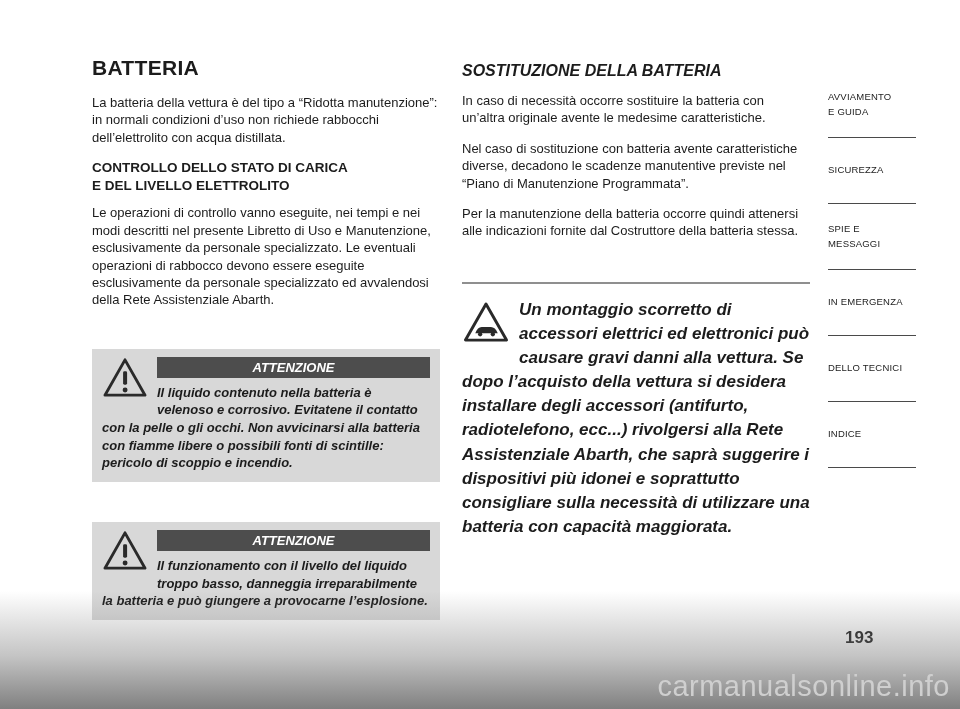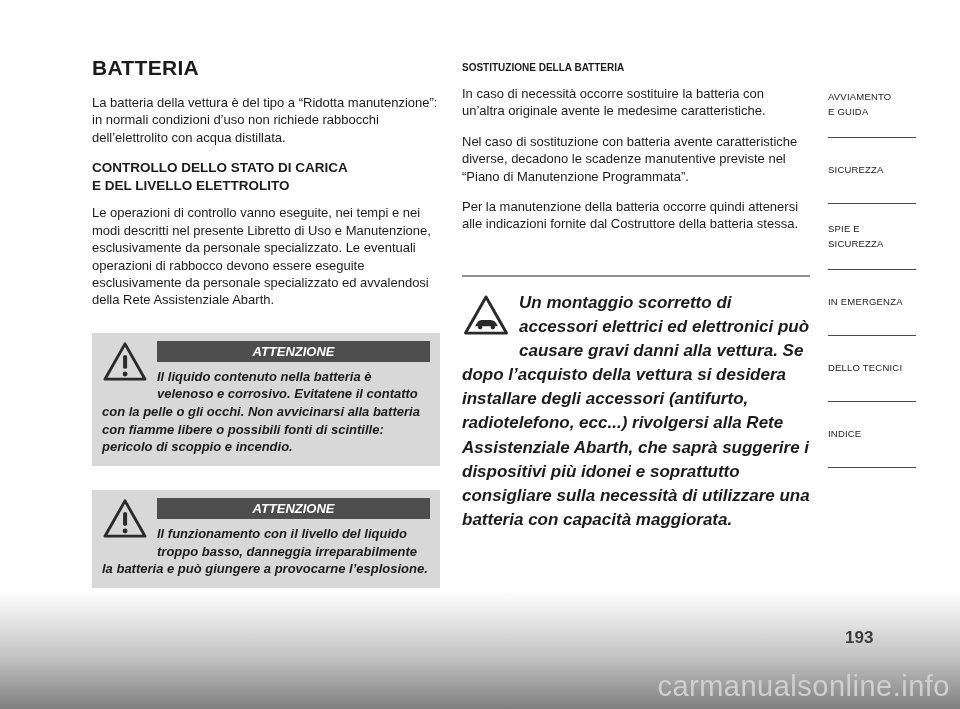--- a/index.html
+++ b/index.html
@@ -8,23 +8,23 @@
     background:#ffffff;color:#1c1c1c;
     font-family:"Liberation Sans","DejaVu Sans",sans-serif;
   }
   .page{position:absolute;inset:0;}
 
   
   .col-left{position:absolute;left:92px;top:56px;width:348px;}
   .doc-title{font-size:21px;font-weight:bold;margin:0 0 14px 0;letter-spacing:.3px;}
   p.body{font-size:13px;line-height:1.34;margin:0 0 13px 0;}
   h2.sec{font-size:13.5px;font-weight:bold;margin:4px 0 10px 0;white-space:pre-line;line-height:1.3;}
-  h2.sec-mid{font-size:10px;font-weight:bold;margin:0 0 12px 0;}
+  h2.sec-mid{font-size:16px;font-weight:bold;margin:0 0 12px 0;font-style:italic;}
 
-  .warning-box{background:#d8d8d8;padding:8px 10px 10px 10px;margin-top:24px;overflow:hidden;}
+  .warning-box{background:#d8d8d8;padding:8px 10px 10px 10px;margin-top:40px;overflow:hidden;}
   .warn-icon{float:left;width:46px;height:42px;margin:0 9px 12px 0;}
   .warn-icon svg{width:100%;height:100%;display:block;}
   .attn-bar{
     background:#4d4d4d;color:#ffffff;font-weight:bold;font-style:italic;
     font-size:13px;text-align:center;padding:3px 0;margin-left:55px;margin-bottom:6px;
   }
   .warn-text{font-size:13px;font-weight:bold;font-style:italic;line-height:1.36;margin:0;}
 
   
   .col-mid{position:absolute;left:462px;top:62px;width:348px;}
@@ -116,21 +116,21 @@
   <div class="sidebar">
     <div class="nav-cell">
       <span class="nav-label">AVVIAMENTO
 E GUIDA</span>
     </div>
     <div class="nav-cell">
       <span class="nav-label">SICUREZZA</span>
     </div>
     <div class="nav-cell">
       <span class="nav-label">SPIE E
-SICUREZZA</span>
+MESSAGGI</span>
     </div>
     <div class="nav-cell">
       <span class="nav-label">IN EMERGENZA</span>
     </div>
     <div class="nav-cell">
       <span class="nav-label">DELLO TECNICI</span>
     </div>
     <div class="nav-cell">
       <span class="nav-label">INDICE</span>
     </div>

